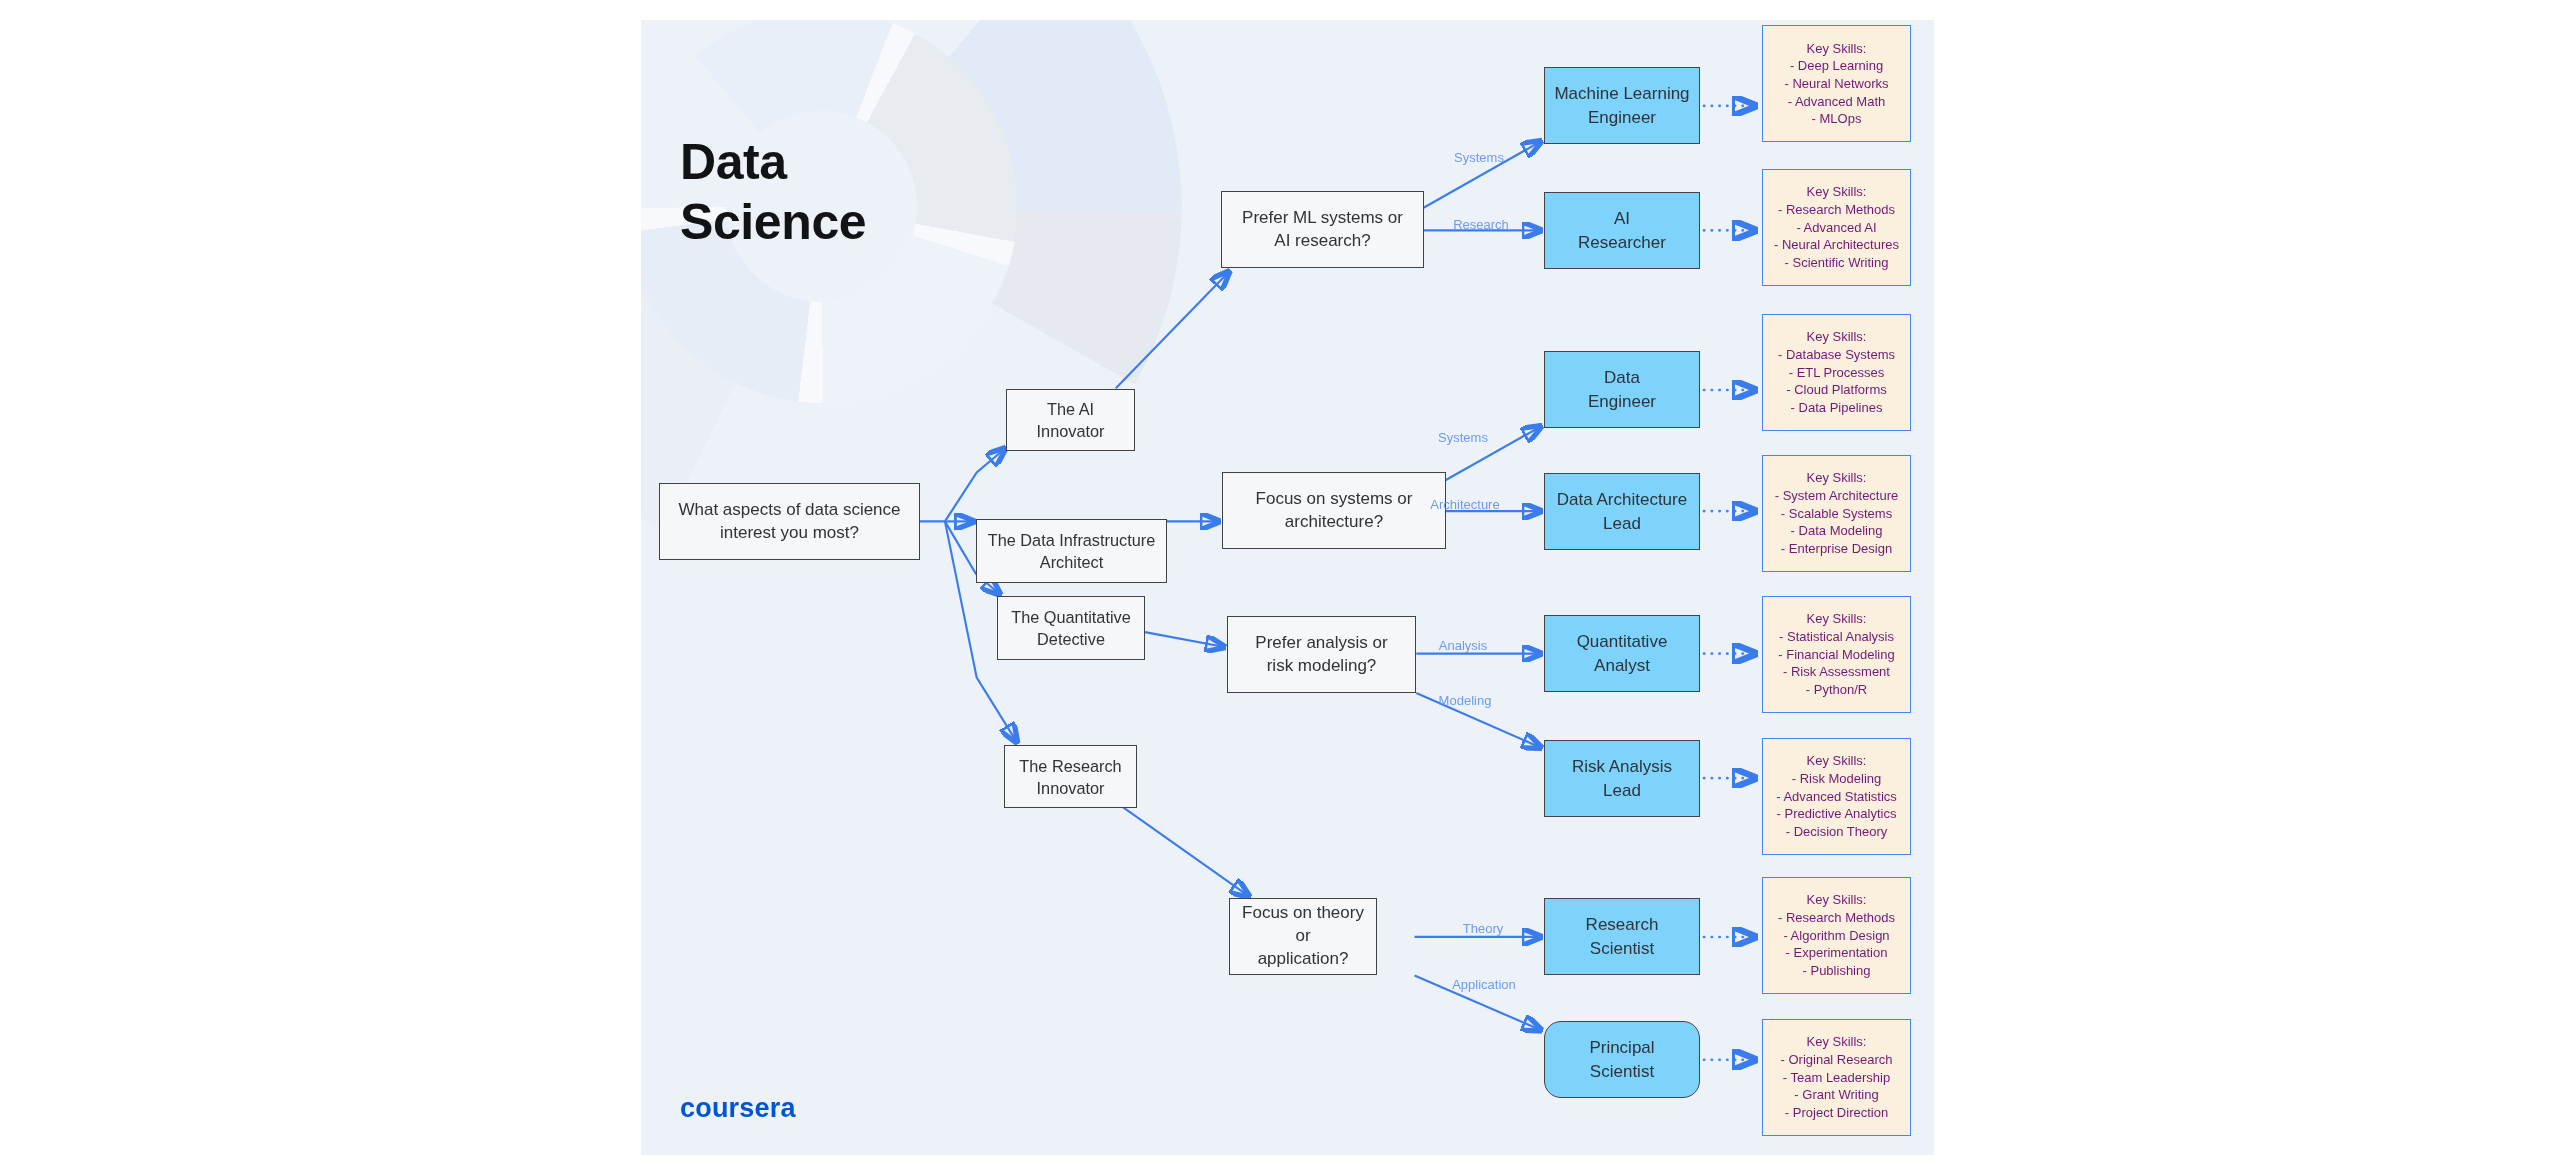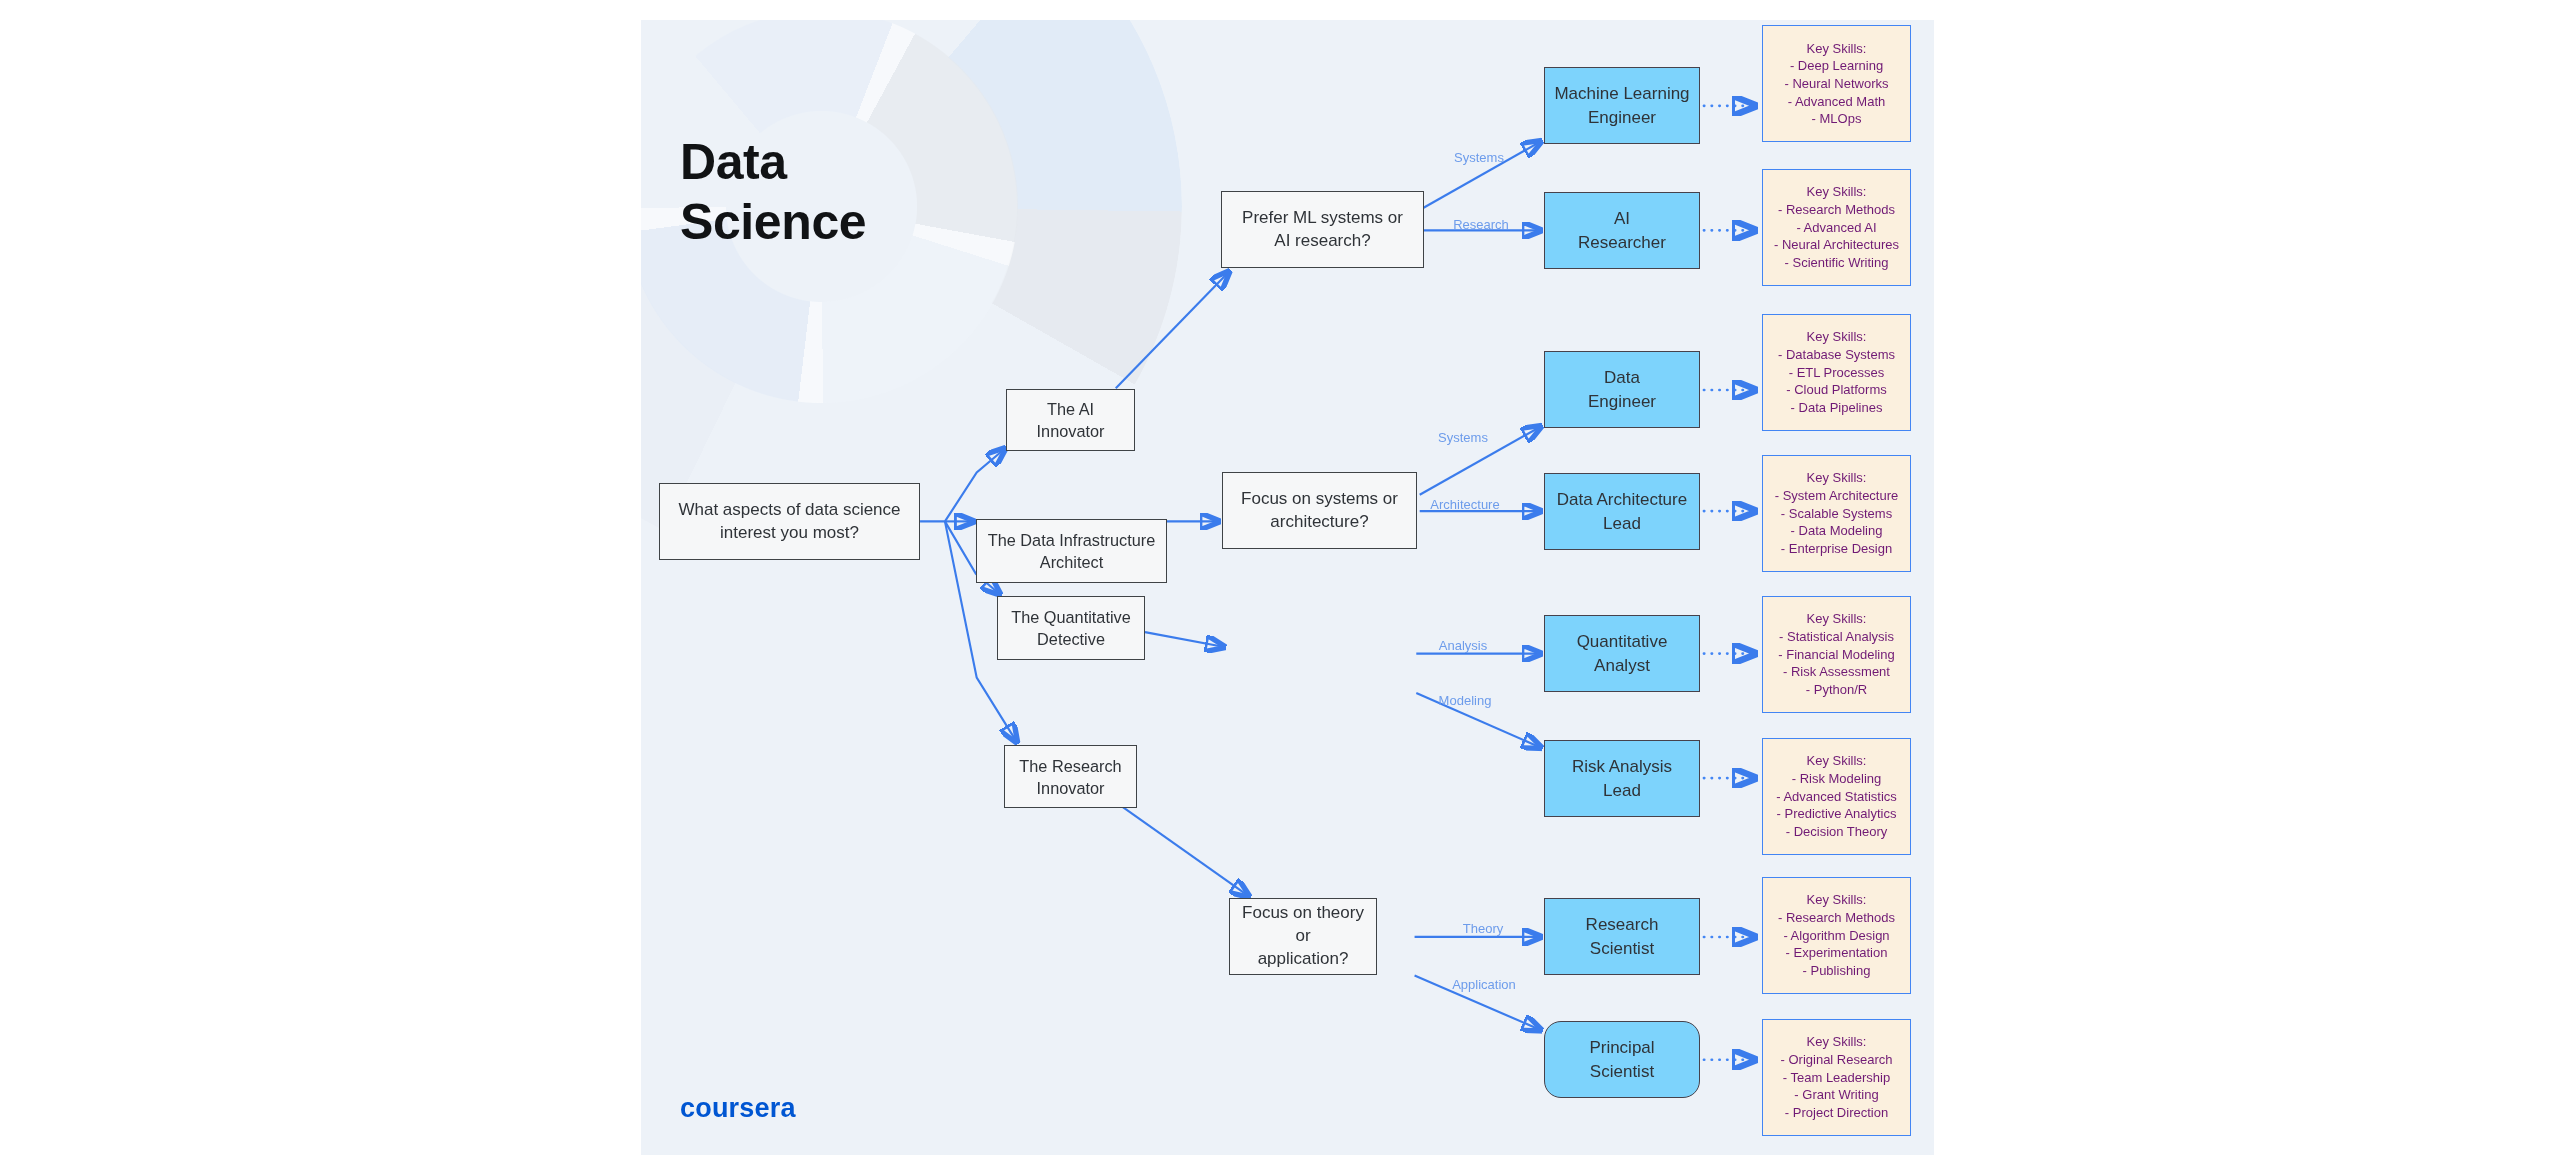--- a/index.html
+++ b/index.html
@@ -97,22 +97,24 @@
 Innovator</div>
     <div class="node qbox persona" style="left:335px;top:471px;width:191px;height:64px;margin-top:28px;">The Data Infrastructure
 Architect</div>
     <div class="node qbox persona" style="left:356px;top:576px;width:148px;height:64px;">The Quantitative
 Detective</div>
     <div class="node qbox persona" style="left:363px;top:725px;width:133px;height:63px;">The Research
 Innovator</div>
 
     <div class="node qbox" style="left:580px;top:171px;width:203px;height:77px;">Prefer ML systems or
 AI research?</div>
-    <div class="node qbox" style="left:581px;top:452px;width:195px;height:77px;">Focus on systems or
+    <div class="node qbox" style="left:581px;top:452px;width:224px;height:77px;">Focus on systems or
 architecture?</div>
+    <div class="node qbox" style="left:586px;top:596px;width:189px;height:77px;">Prefer analysis or
+risk modeling?</div>
     <div class="node qbox" style="left:588px;top:878px;width:148px;height:77px;">Focus on theory or
 application?</div>
 
     <div class="node rolebox" style="left:903px;top:47px;width:156px;height:77px;">Machine Learning
 Engineer</div>
     <div class="node rolebox" style="left:903px;top:172px;width:156px;height:77px;">AI
 Researcher</div>
     <div class="node rolebox" style="left:903px;top:331px;width:156px;height:77px;">Data
 Engineer</div>
     <div class="node rolebox" style="left:903px;top:453px;width:156px;height:77px;">Data Architecture

